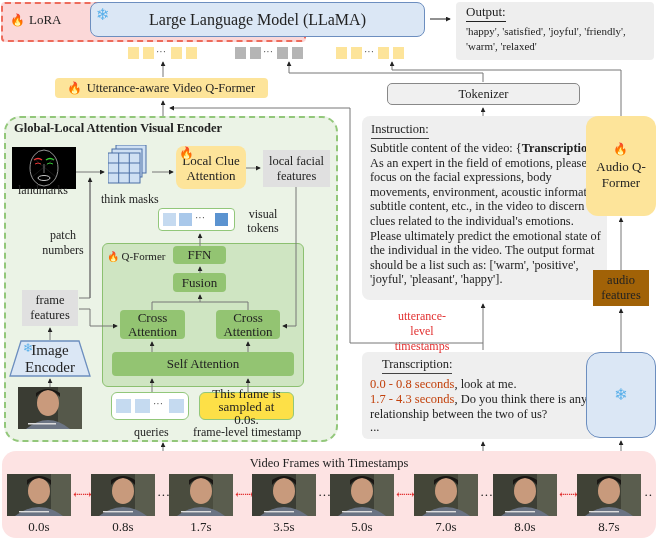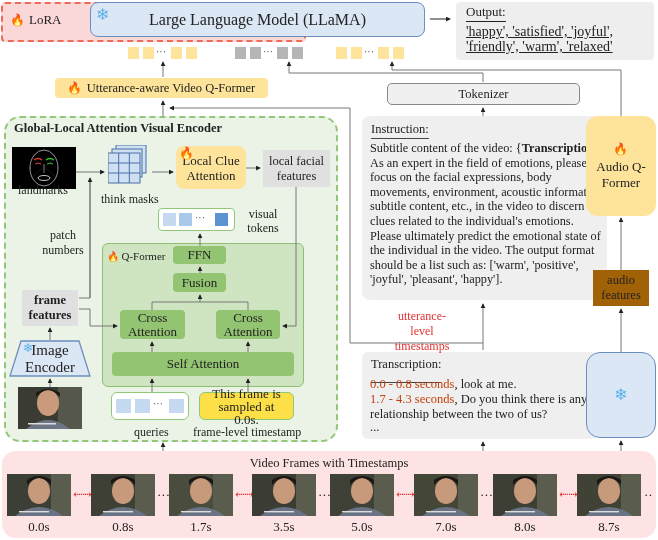--- a/index.html
+++ b/index.html
@@ -10,21 +10,21 @@
   .col { flex-direction:column; }
   svg.wires { position:absolute; left:0; top:0; width:658px; height:540px; pointer-events:none; z-index:5; }
 
   
   .lora { left:1px; top:2px; width:305px; height:40px; background:#fbd8d8; border:2px dashed #ee6b5b; border-radius:4px; box-sizing:border-box; }
   .lora-label { left:10px; top:12px; font-size:13px; display:flex; align-items:center; gap:4px; z-index:3; }
   .llm { left:90px; top:2px; width:335px; height:35px; background:#dbe7f5; border:1.5px solid #6c8ebf; border-radius:8px; box-sizing:border-box; z-index:2; font-size:16px; }
   .llm-snow { left:96px; top:5px; z-index:3; font-size:16px; color:#5ab0ea; }
   .output { left:456px; top:2px; width:198px; height:58px; background:#eeeeee; border-radius:4px; z-index:2; }
   .output-title { left:466px; top:4px; font-size:13px; z-index:3; border-bottom:1.2px solid #222; padding-bottom:1px; }
-  .output-text { left:466px; top:24px; width:186px; font-size:14px; line-height:15px; z-index:3;text-decoration:underline; }
+  .output-text { left:466px; top:24px; width:186px; font-size:11px; line-height:15px; z-index:3; }
 
   .tok { position:absolute; width:11px; height:12px; }
   .tok.y { background:#fde49a; }
   .tok.g { background:#b5b5b5; }
   .dots { position:absolute; font-size:10px; color:#444; letter-spacing:0; }
 
   .uqf { left:55px; top:78px; width:213px; height:20px; background:#fde49a; border-radius:4px; font-size:12.5px; z-index:3; }
   .tokenizer { left:387px; top:83px; width:193px; height:22px; background:#f0f0f0; border:1px solid #888; border-radius:5px; box-sizing:border-box; font-size:12.5px; z-index:3; }
 
   
@@ -43,21 +43,21 @@
   .face-small { left:18px; top:387px; width:64px; height:42px; z-index:3; }
   .q-box { left:111px; top:392px; width:78px; height:28px; background:#fff; border:1.3px solid #92c77a; border-radius:6px; box-sizing:border-box; z-index:3; }
   .ts-box { left:199px; top:392px; width:95px; height:28px; background:#fde047; border:1.3px solid #92c77a; border-radius:6px; box-sizing:border-box; font-size:13px; line-height:13px; z-index:3; }
 
   
   .instr { left:362px; top:116px; width:245px; height:184px; background:#efefef; border-radius:8px; z-index:2; }
   .instr-title { left:371px; top:122px; font-size:12.5px; z-index:3; border-bottom:1.2px solid #444; padding-bottom:1px; }
   .instr-text { left:370px; top:141px; width:238px; font-size:12.3px; line-height:14.6px; z-index:3; }
   .utt-ts { left:382px; top:309px; width:80px; font-size:12px; line-height:15px; color:#e23030; z-index:3; }
   .trans { left:362px; top:352px; width:235px; height:87px; background:#efefef; border-radius:6px; z-index:2; }
-  .trans-title { left:371px; top:357px; font-size:12.5px; z-index:3; border-bottom:1.2px solid #444; padding-bottom:10px; }
+  .trans-title { left:382px; top:357px; font-size:12.5px; z-index:3; border-bottom:1.2px solid #444; padding-bottom:1px; }
   .trans-text { left:370px; top:377px; width:230px; font-size:12.5px; line-height:15px; z-index:3; }
   .red { color:#c2410c; }
   .aqf { left:586px; top:116px; width:70px; height:100px; background:#fde49a; border-radius:12px; font-size:13px; line-height:16px; z-index:3; }
   .af { left:593px; top:270px; width:56px; height:36px; background:#a16207; font-size:12.5px; line-height:15px; z-index:3; }
   .aenc { left:586px; top:352px; width:70px; height:86px; background:#dbe7f5; border:1.5px solid #6c8ebf; border-radius:14px; box-sizing:border-box; font-size:14px; line-height:17px; z-index:3; }
 
   
   .video-strip { left:2px; top:451px; width:654px; height:87px; background:#fde3e3; border-radius:14px; z-index:1; }
   .video-title { left:0; top:456px; width:658px; text-align:center; font-size:12.5px; z-index:3; }
   .vframe { position:absolute; top:474px; width:64px; height:42px; z-index:3; overflow:hidden; }
@@ -177,21 +177,21 @@
     <span style="width:60px;">Cross Attention</span>
   </div>
 <div class="abs gbox center" style="left:216px;top:310px;width:64px;height:29px;">
     <span style="width:60px;">Cross Attention</span>
   </div>
 <div class="abs gbox center" style="left:112px;top:352px;width:182px;height:24px;">
     <span>Self Attention</span>
   </div>
 
 <div class="abs frame-feat center">
-    <span style="width:50px;font-weight:bold;">frame features</span>
+    <span style="width:50px;">frame features</span>
   </div>
 
 <div class="abs img-enc">
   <svg width="82" height="37" viewBox="0 0 82 37">
     <polygon points="12,1 70,1 81,36 1,36" fill="#dbe7f5" stroke="#6c8ebf" stroke-width="1.3"></polygon>
   </svg>
   <div class="abs center col" style="left:0;top:0;width:82px;height:37px;font-size:15px;line-height:17px;">
     <span style="width:60px;">Image Encoder</span>
   </div>
   <div class="abs" style="left:14px;top:1px;color:#5ab0ea;font-size:12px;">❄</div>

